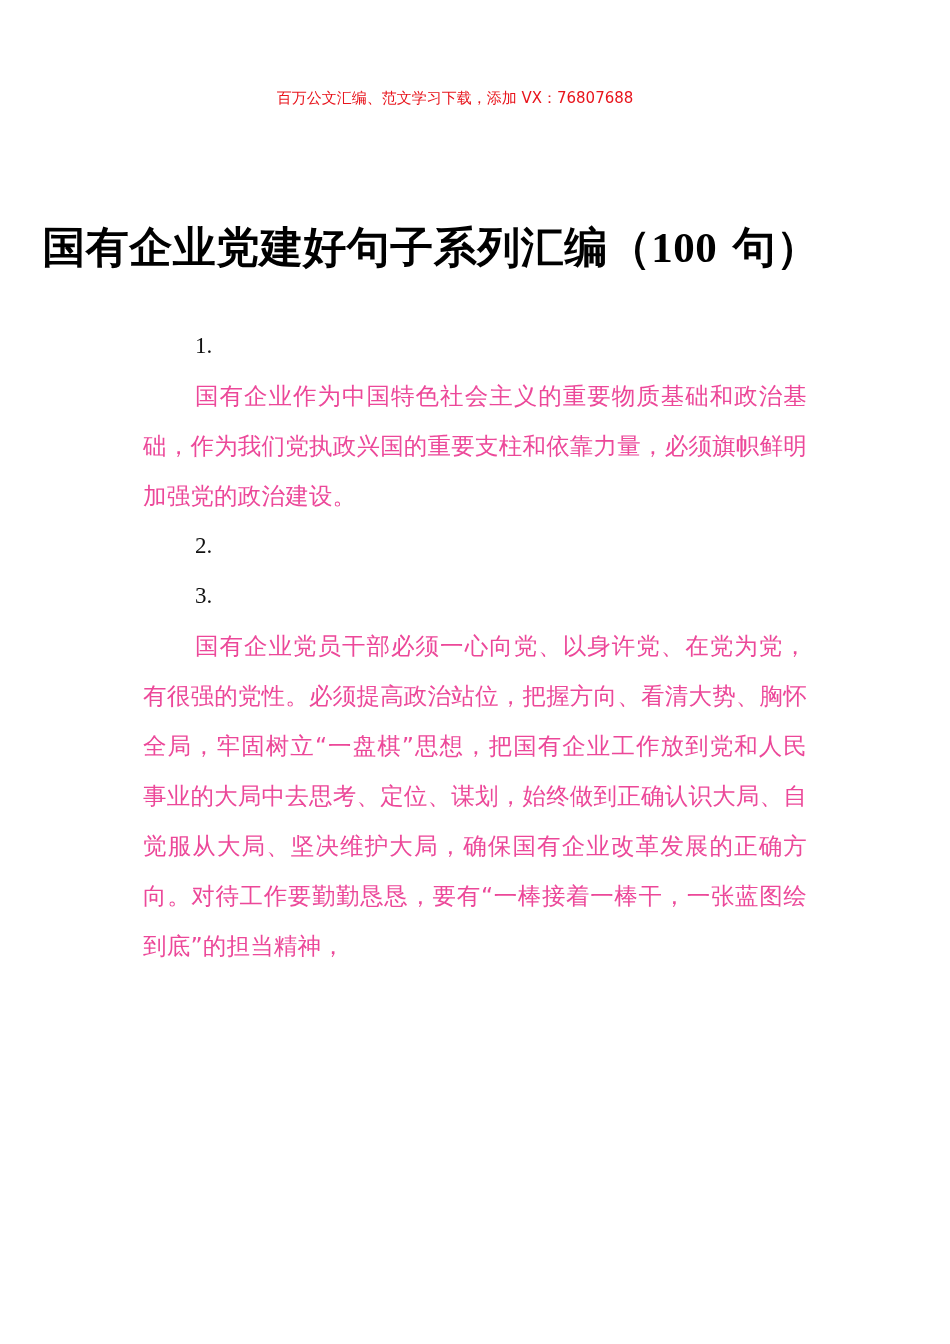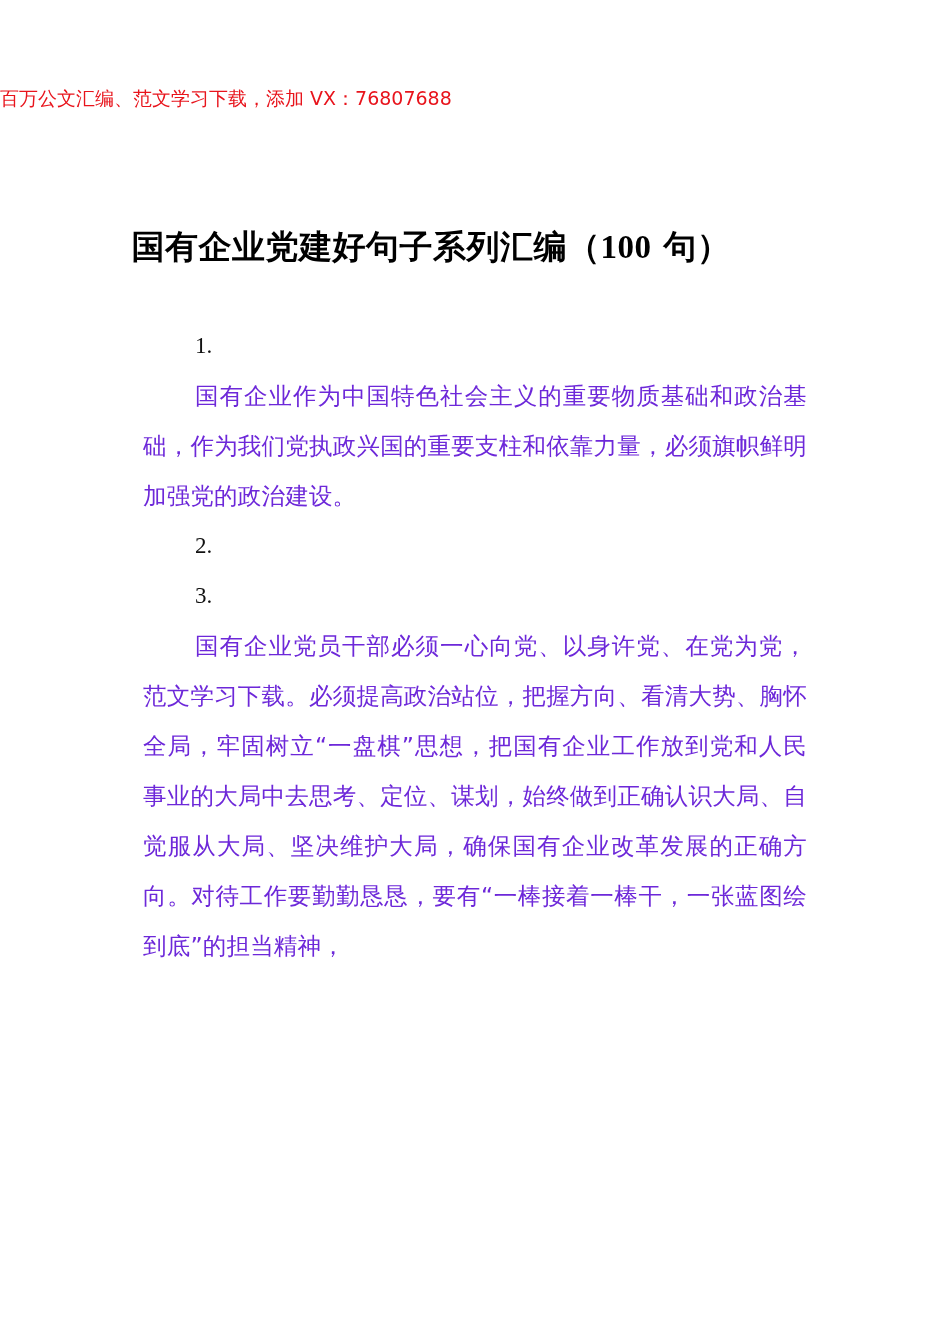--- a/index.html
+++ b/index.html
@@ -13,32 +13,33 @@
       position: relative;
       overflow: hidden;
       font-family: "DejaVu Sans", "Liberation Sans", sans-serif;
       color: #111111;
     }
     .header-note {
       position: absolute;
       top: 85px;
       left: 0;
       width: 910px;
+      text-align: center;
       color: #e8141c;
-      font-size: 19px;
+      font-size: 15px;
       line-height: 26px;
       letter-spacing: 0px;
     }
     .doc-title {
       position: absolute;
       top: 222px;
       left: 0;
       width: 862px;
       text-align: center;
-      font-size: 33px;
+      font-size: 43px;
       font-weight: bold;
       line-height: 50px;
       color: #000000;
       letter-spacing: 0.5px;
     }
     .doc-title .paren-num {
       font-family: "Liberation Serif", "DejaVu Serif", serif;
       font-weight: bold;
     }
     .content {
@@ -55,31 +56,31 @@
       padding-left: 52px;
       color: #111111;
     }
     .para {
       font-size: 23.5px;
       line-height: 50px;
       text-indent: 52px;
       text-align: justify;
       margin: 0;
       letter-spacing: 0.2px;
-      color: #6d28d9;
+      color: #ec4899;
     }
   </style>
 </head>
 <body>
 
 <div class="header-note">百万公文汇编、范文学习下载，添加 VX：76807688</div>
 
 <div class="doc-title"><span>国有企业党建好句子系列汇编</span><span>（</span><span class="paren-num">100</span><span> 句</span><span>）</span></div>
 
 <div class="content">
   <div class="num">1.</div>
   <p class="para">国有企业作为中国特色社会主义的重要物质基础和政治基础，作为我们党执政兴国的重要支柱和依靠力量，必须旗帜鲜明加强党的政治建设。</p>
 
   <div class="num">2.</div>
 
   <div class="num">3.</div>
-  <p class="para">国有企业党员干部必须一心向党、以身许党、在党为党，范文学习下载。必须提高政治站位，把握方向、看清大势、胸怀全局，牢固树立“一盘棋”思想，把国有企业工作放到党和人民事业的大局中去思考、定位、谋划，始终做到正确认识大局、自觉服从大局、坚决维护大局，确保国有企业改革发展的正确方向。对待工作要勤勤恳恳，要有“一棒接着一棒干，一张蓝图绘到底”的担当精神，</p>
+  <p class="para">国有企业党员干部必须一心向党、以身许党、在党为党，有很强的党性。必须提高政治站位，把握方向、看清大势、胸怀全局，牢固树立“一盘棋”思想，把国有企业工作放到党和人民事业的大局中去思考、定位、谋划，始终做到正确认识大局、自觉服从大局、坚决维护大局，确保国有企业改革发展的正确方向。对待工作要勤勤恳恳，要有“一棒接着一棒干，一张蓝图绘到底”的担当精神，</p>
 </div>
 
 </body></html>

